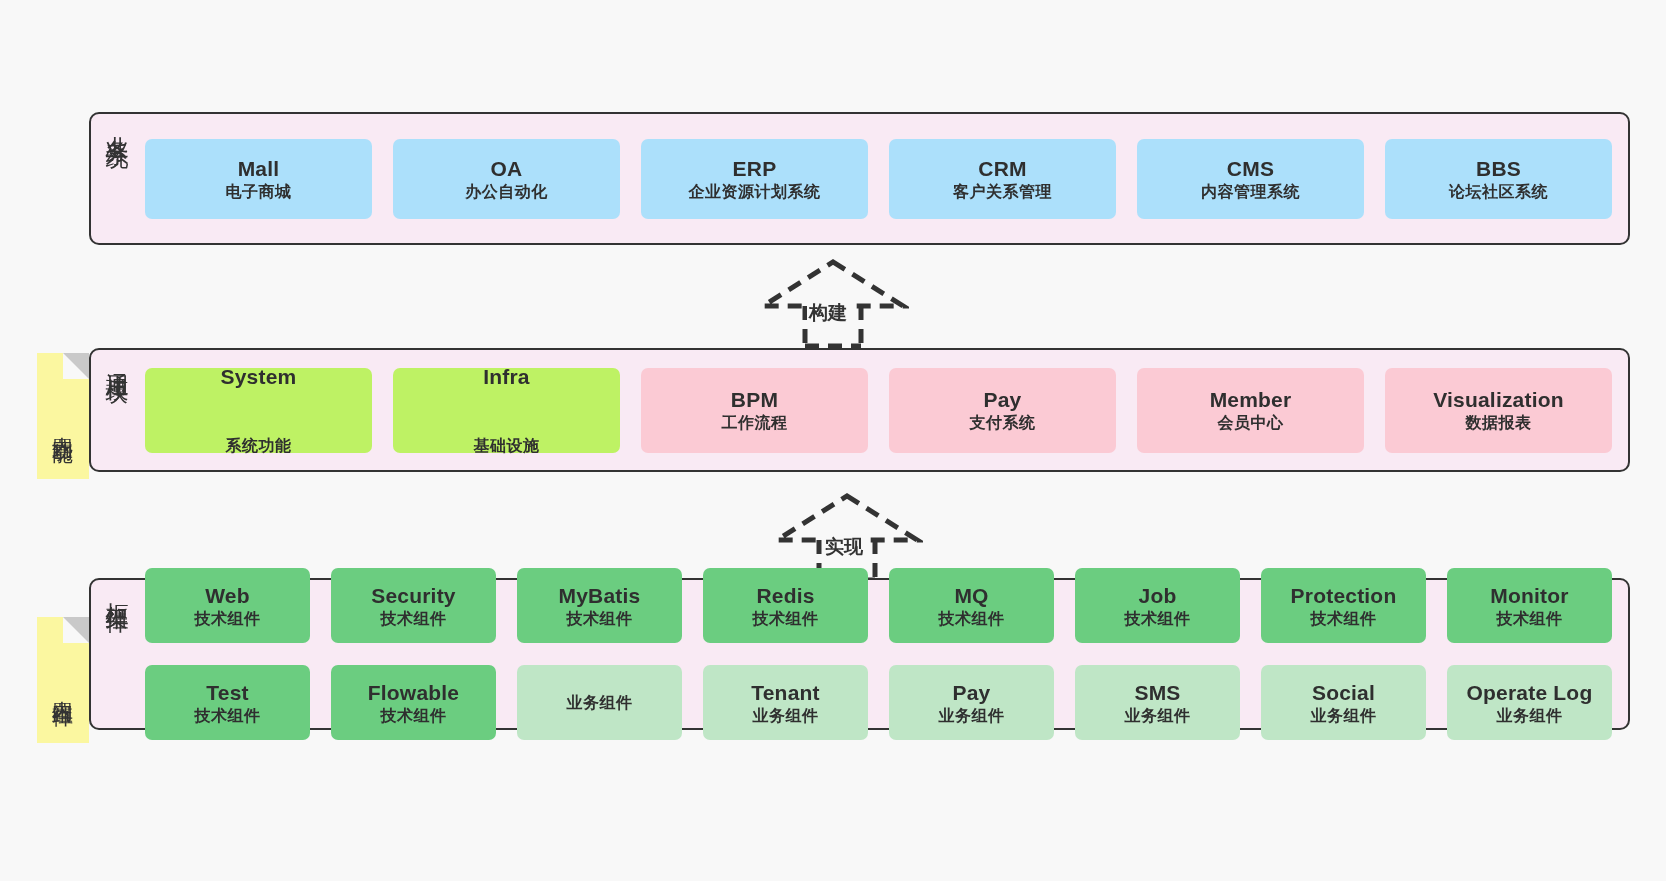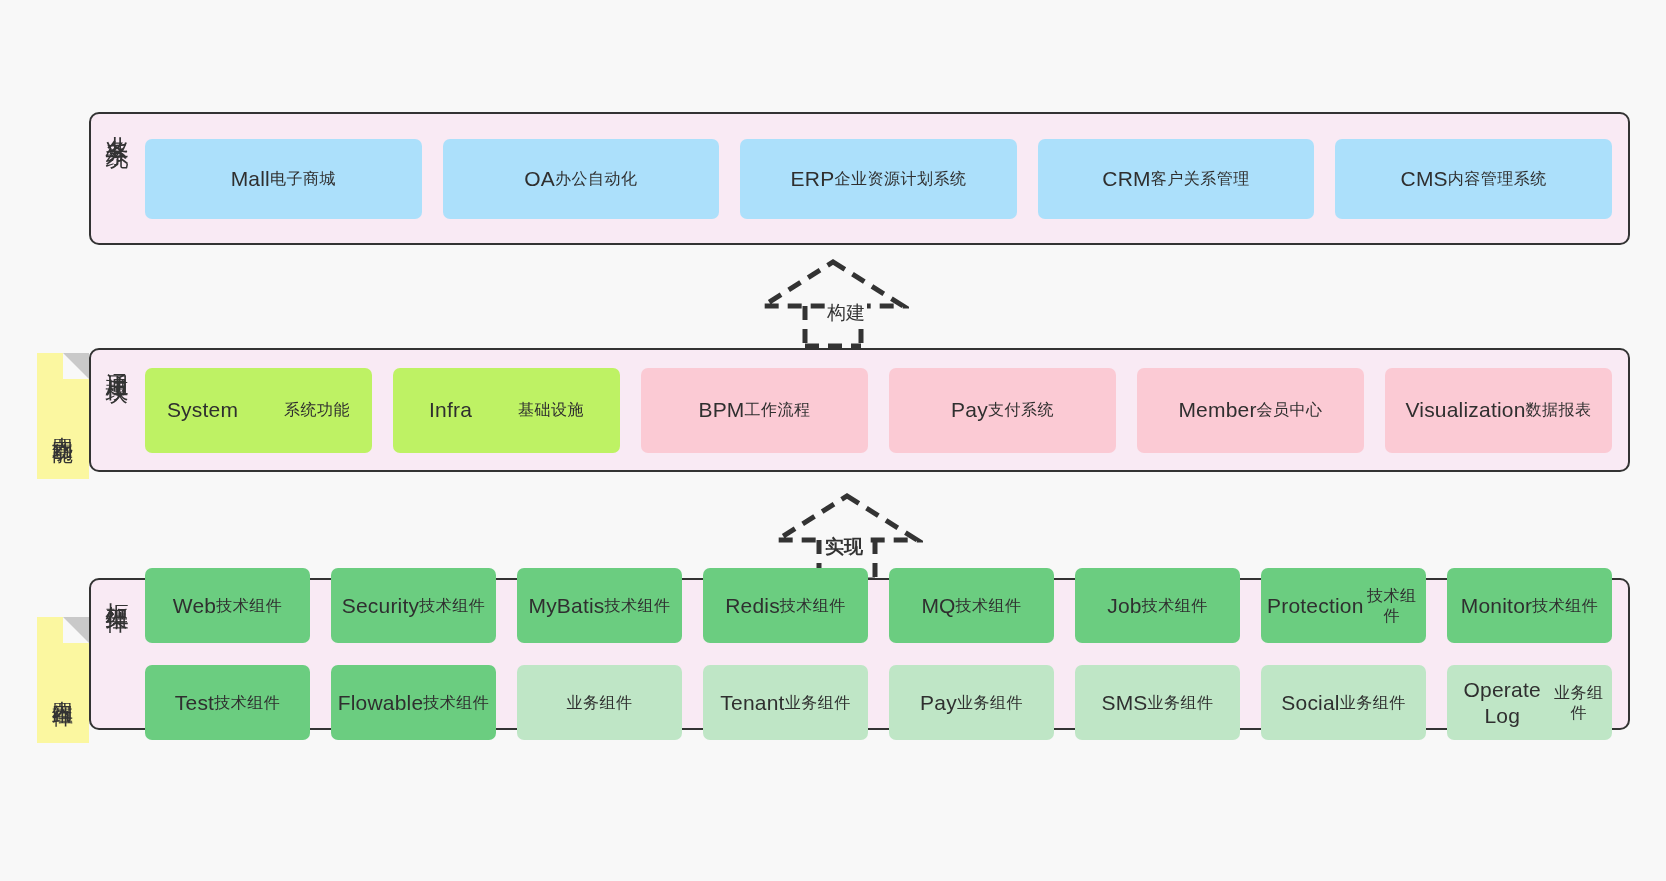--- a/index.html
+++ b/index.html
@@ -70,27 +70,27 @@
     flex-direction: row;
     gap: 21px;
   }
 
   
   .card {
     flex: 1 1 0;
     box-sizing: border-box;
     border-radius: 7px;
     display: flex;
-    flex-direction: row;
+    flex-direction: column;
     align-items: center;
     justify-content: center;
-    text-align: center;
     line-height: 1.22;
     color: #2f2f2f;
     padding: 4px 6px;
+    font-weight: bold;
   }
   .card .t-en {
     font-size: 21px;
     letter-spacing: 0.2px;
   }
   .card .t-cn {
     font-size: 16px;
     letter-spacing: 0.5px;
   }
 
@@ -175,34 +175,38 @@
           <div class="t-cn">企业资源计划系统</div>
         </div>
         <div class="card blue">
           <div class="t-en">CRM</div>
           <div class="t-cn">客户关系管理</div>
         </div>
         <div class="card blue">
           <div class="t-en">CMS</div>
           <div class="t-cn">内容管理系统</div>
         </div>
+        <div class="card blue">
+          <div class="t-en">BBS</div>
+          <div class="t-cn">论坛社区系统</div>
+        </div>
       </div>
     </div>
   </div>
 
   <div class="arrow" style="left:757px; top:258px; width:152px; height:90px;">
     <svg width="152" height="90" viewBox="0 0 152 90">
 
       <path d="M 76 4 L 146 48 L 6 48 Z" fill="none" stroke="#333333" stroke-width="5" stroke-dasharray="14,9" stroke-linecap="butt"></path>
 
       <line x1="48" y1="48" x2="48" y2="90" stroke="#333333" stroke-width="5" stroke-dasharray="14,9"></line>
       <line x1="104" y1="48" x2="104" y2="90" stroke="#333333" stroke-width="5" stroke-dasharray="14,9"></line>
       <line x1="48" y1="88" x2="104" y2="88" stroke="#333333" stroke-width="5" stroke-dasharray="14,9"></line>
     </svg>
-    <div class="arrow-label" style="left:68px; top:42px;">构建</div>
+    <div class="arrow-label" style="left:50px; top:42px;font-weight:bold;">构建</div>
   </div>
 
   <div class="note" style="left:37px; top:353px; width:52px; height:126px;">
     <div class="fold-bg"></div>
     <div class="fold"></div>
     <div class="note-text">内置功能</div>
   </div>
 
   <div class="layer" id="layer-2" style="left:89px; top:348px; width:1541px; height:124px;">
     <div class="layer-label">

